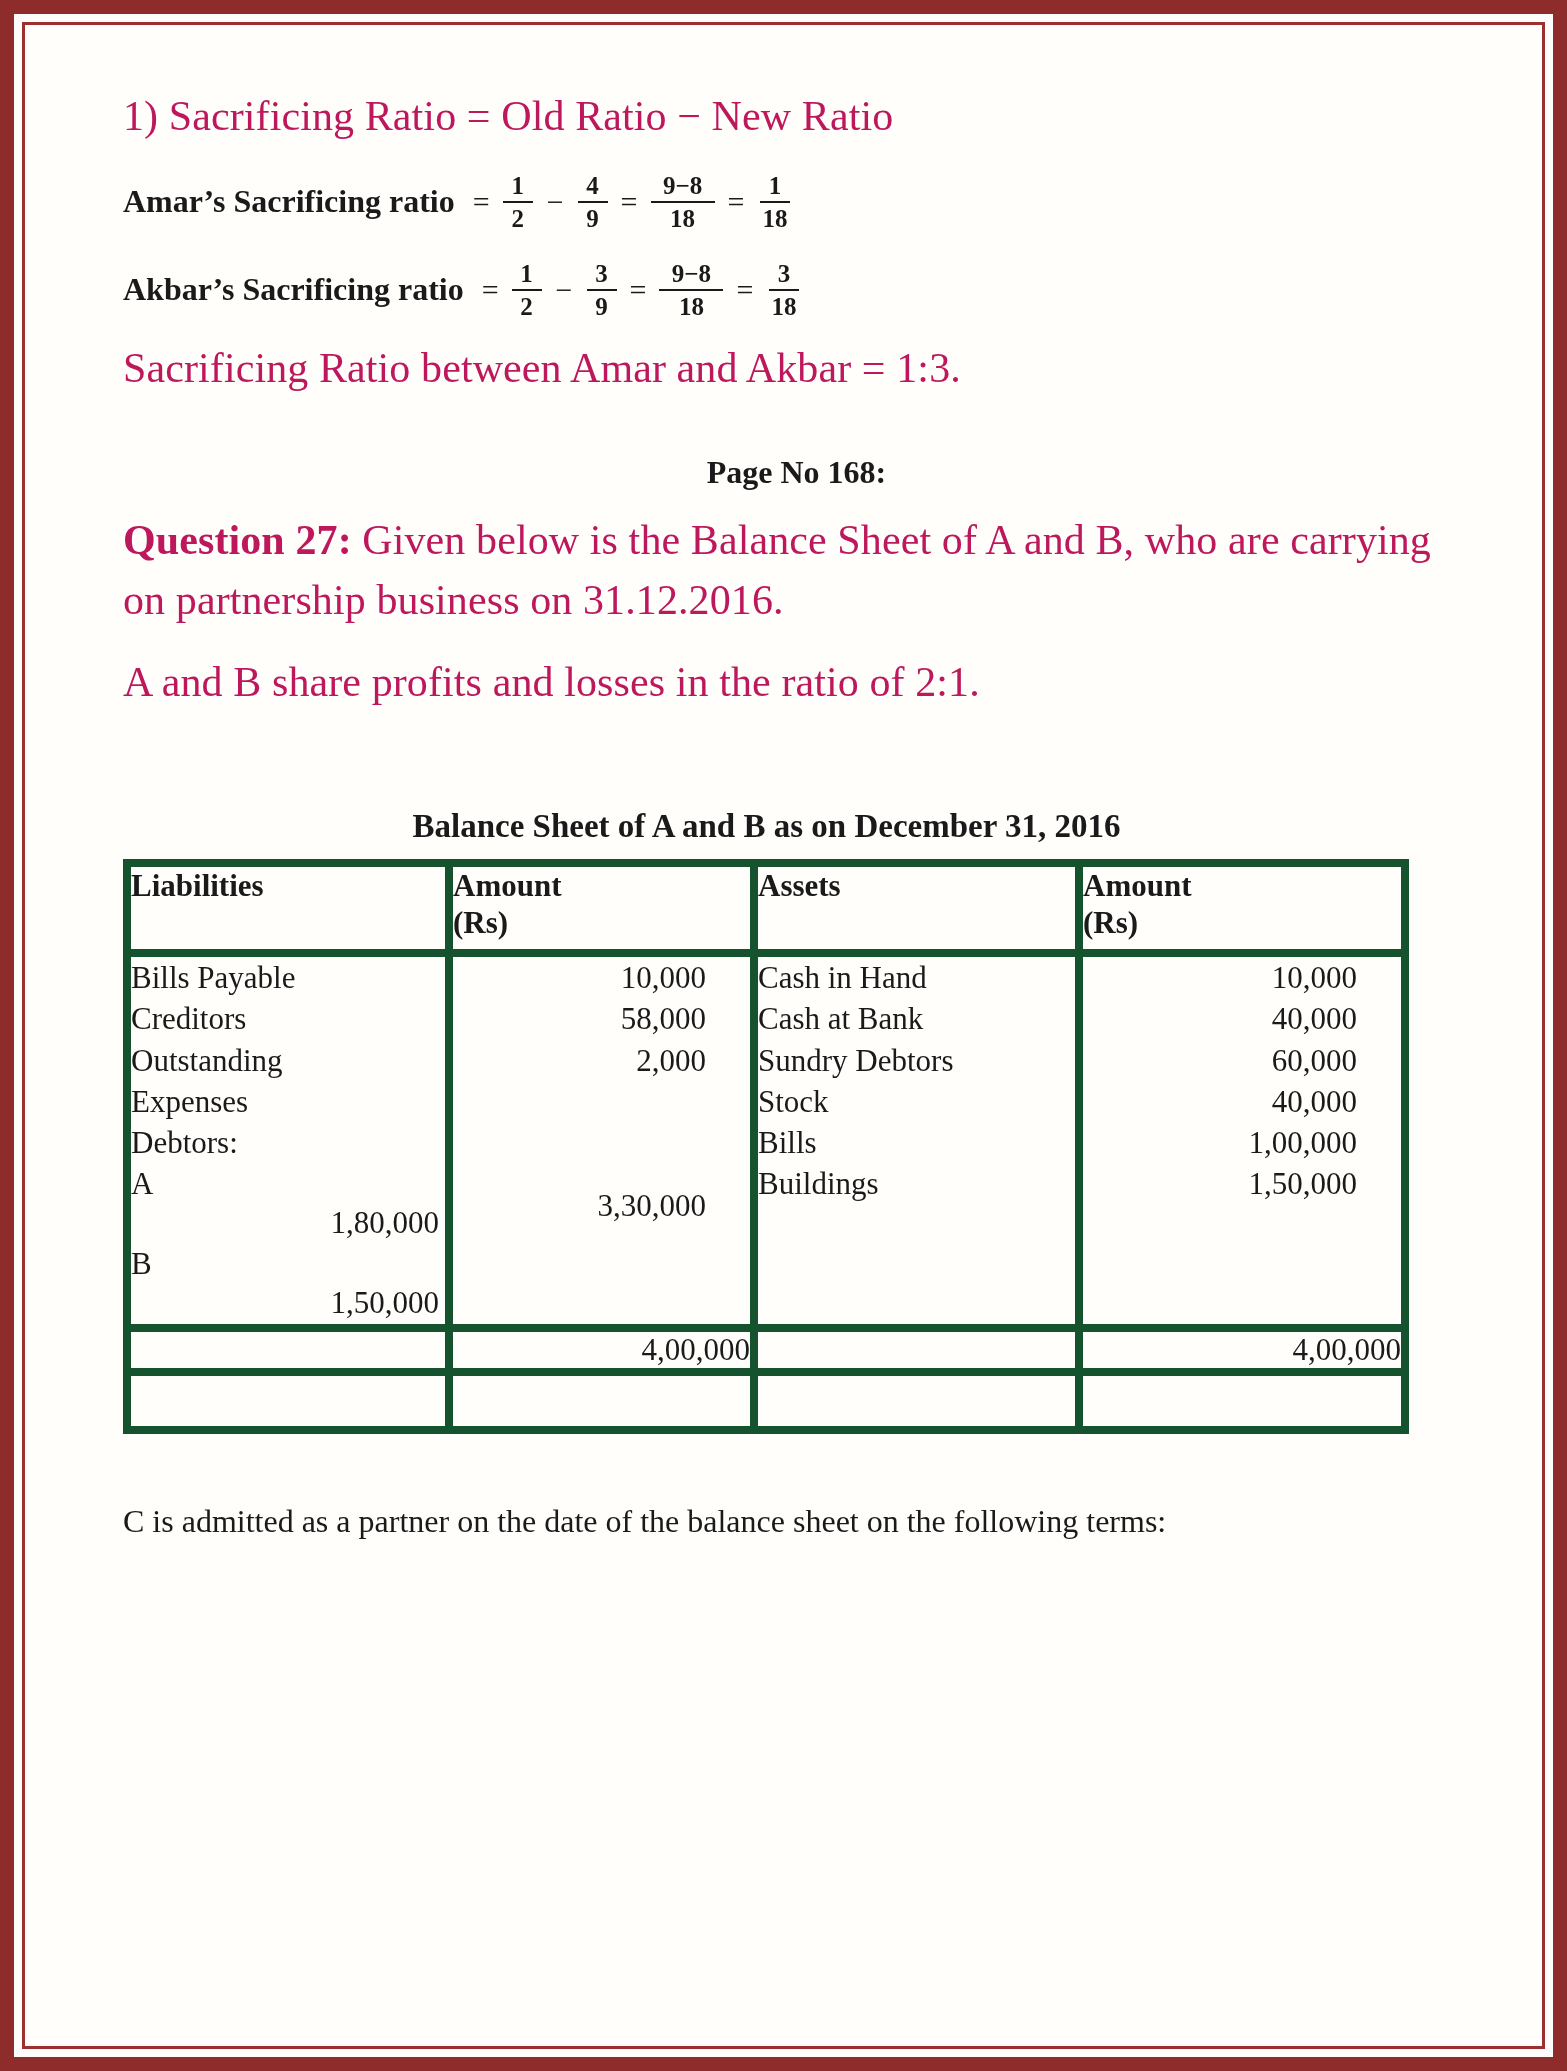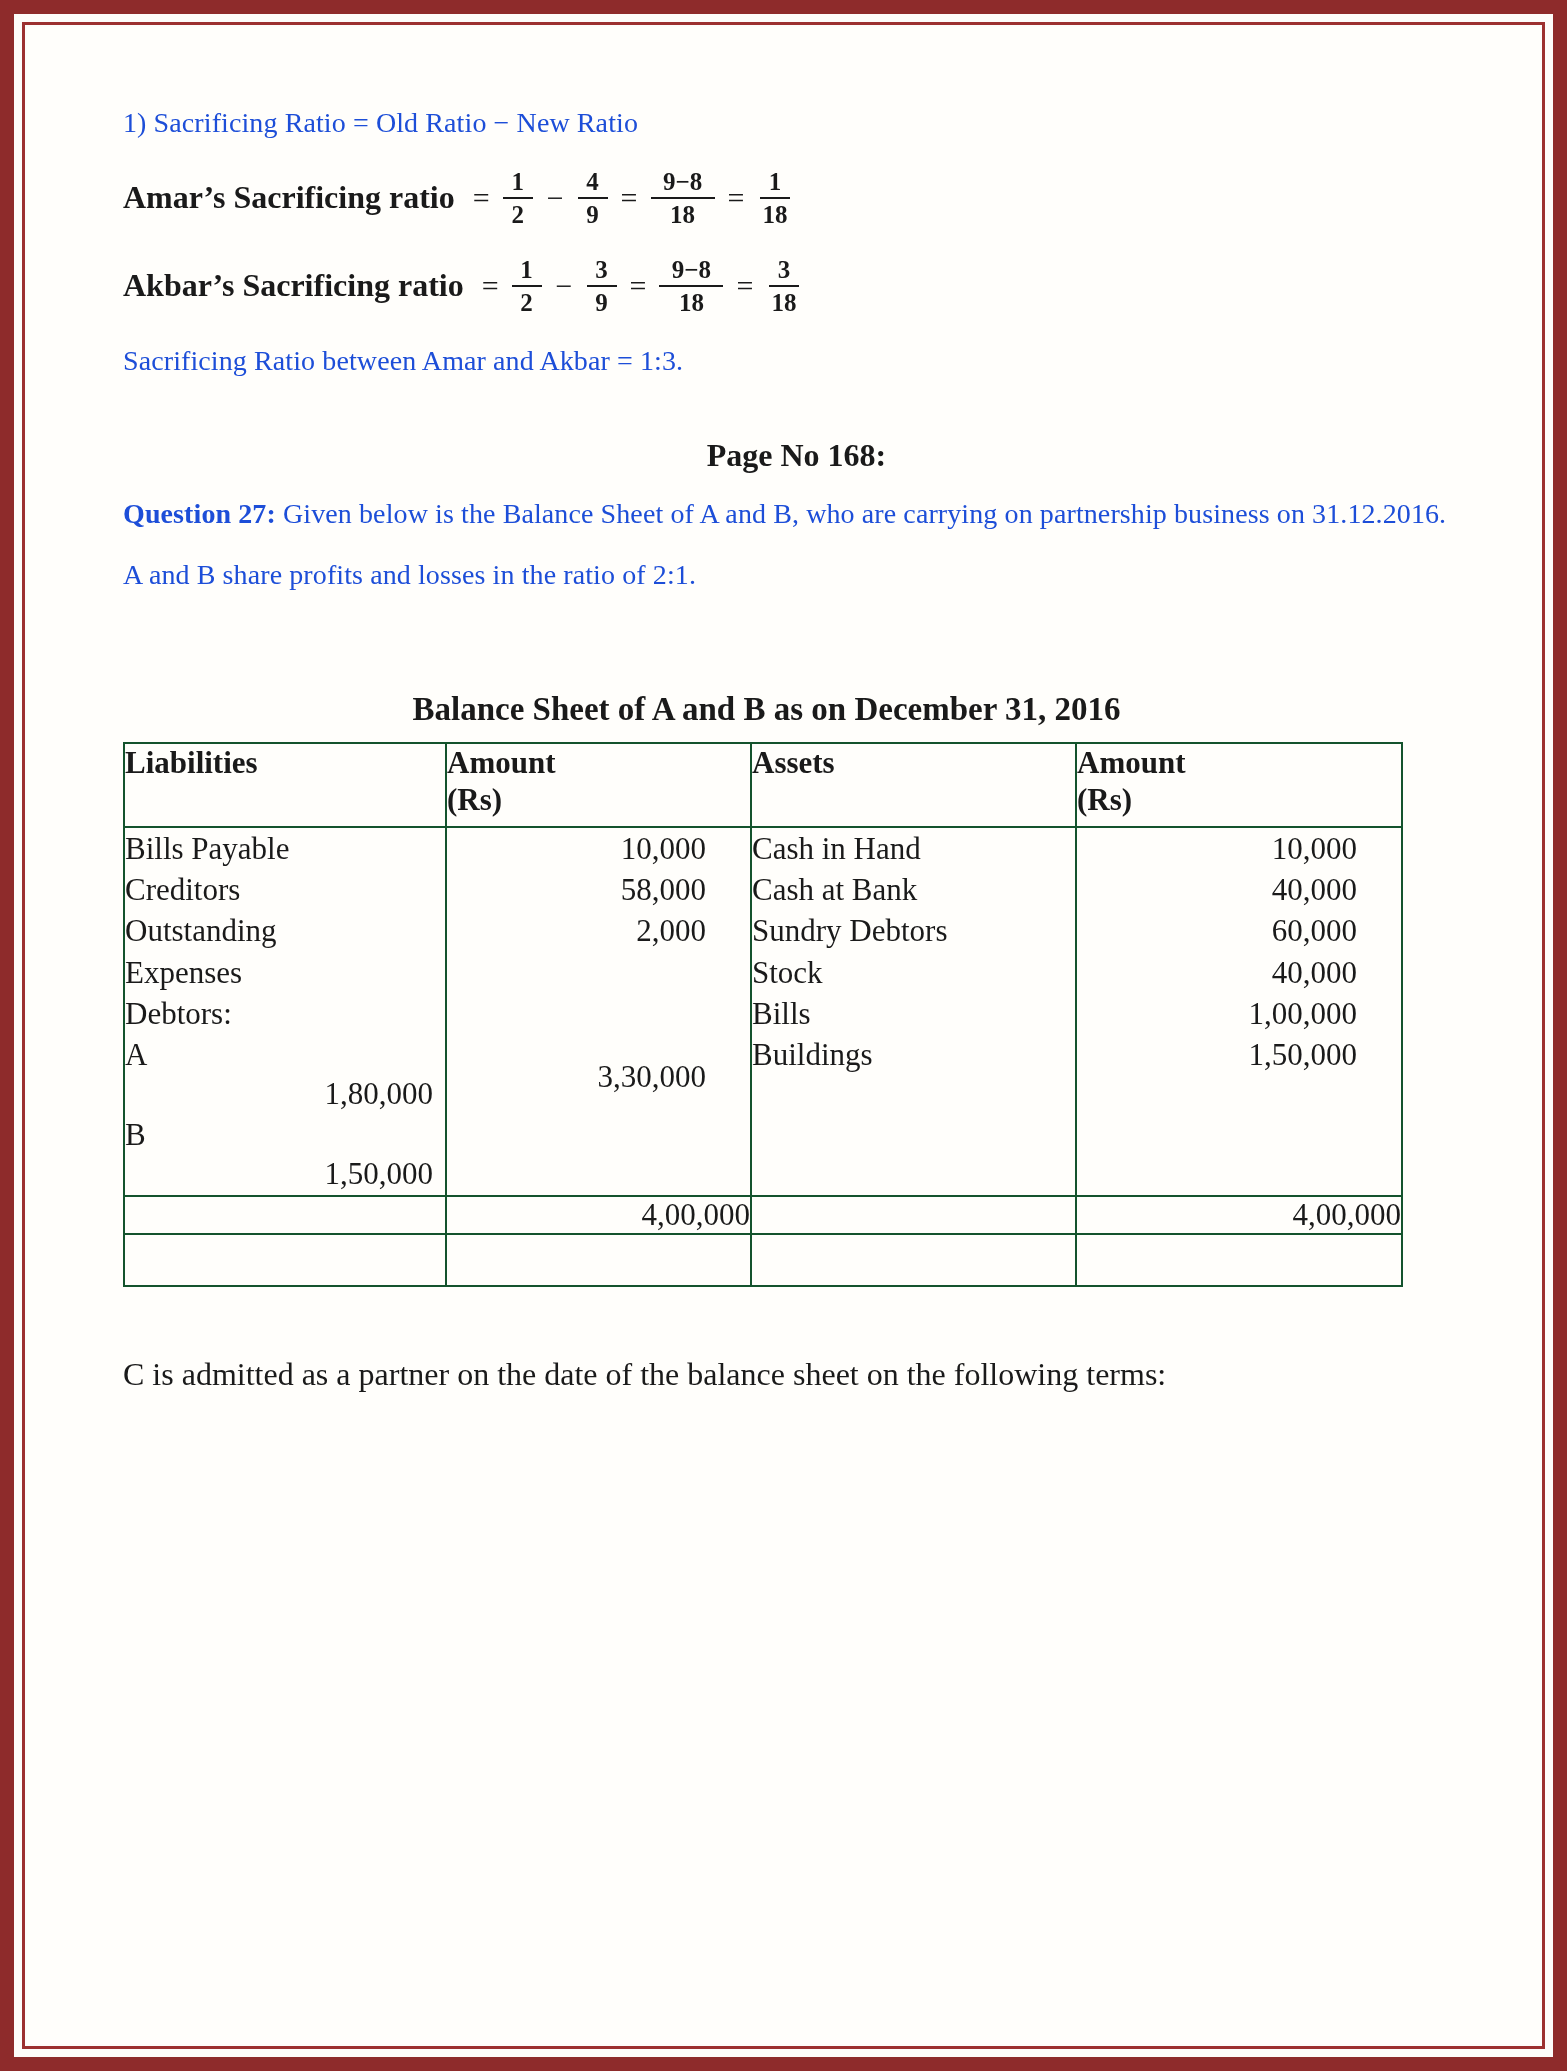--- a/index.html
+++ b/index.html
@@ -40,24 +40,24 @@
   }
   .content {
     position: absolute;
     left: 96px;
     top: 60px;
     right: 70px;
   }
 
   
   .para {
-    font-size: 28px;
+    font-size: 42px;
     line-height: 1.42;
-    margin: 16px 0 22px 0;
-    color: #1d4ed8;
+    margin: 0 0 22px 0;
+    color: #be185d;
     letter-spacing: 0.1px;
   }
   .para.tight { margin-bottom: 16px; }
   .bold { font-weight: bold; }
 
   
   .math-line {
     display: flex;
     align-items: center;
     font-size: 32px;
@@ -115,21 +115,21 @@
   }
 
   
   table.bs {
     border-collapse: collapse;
     width: 1278px;
     table-layout: fixed;
     font-size: 31px;
   }
   table.bs td, table.bs th {
-    border: 2px solid #14532d;
+    border: 8px solid #14532d;
     padding: 0;
     vertical-align: top;
   }
   .col-lia  { width: 322px; }
   .col-amt1 { width: 305px; }
   .col-ass  { width: 325px; }
   .col-amt2 { width: 326px; }
 
   th.hd {
     font-weight: bold;

